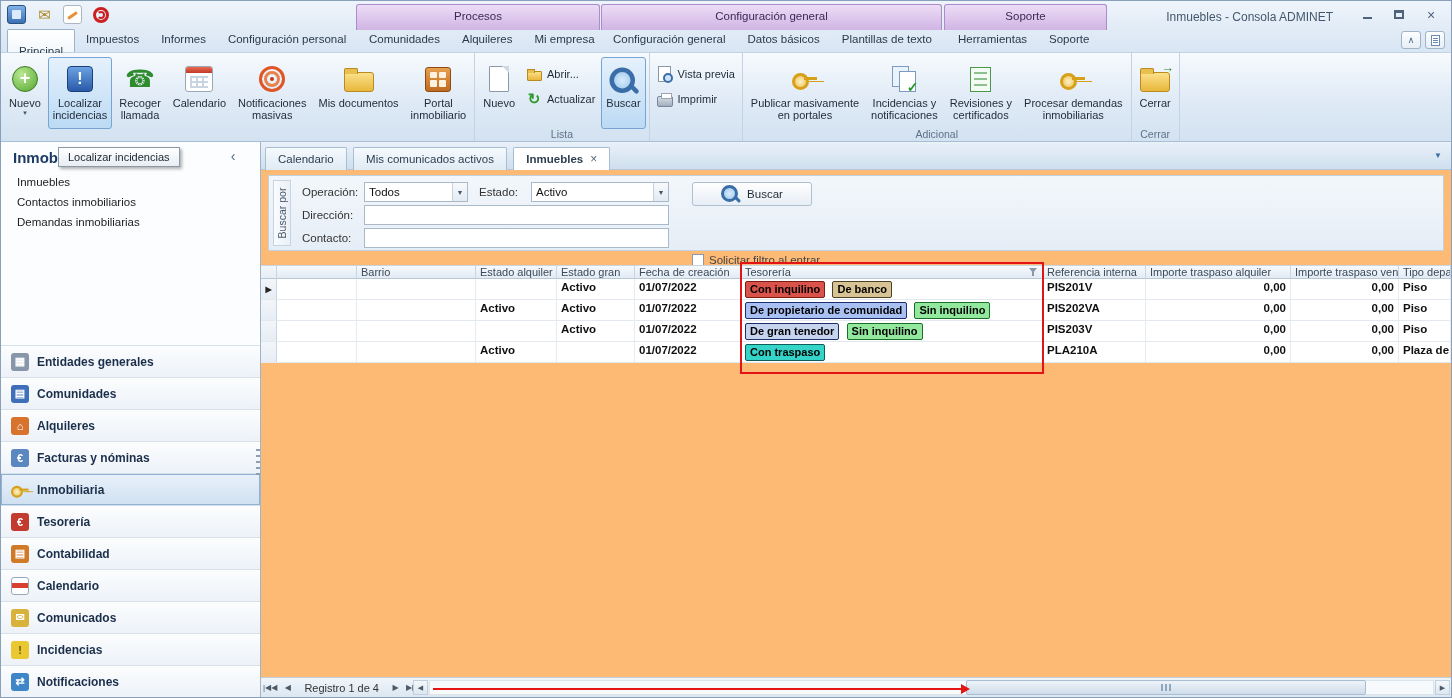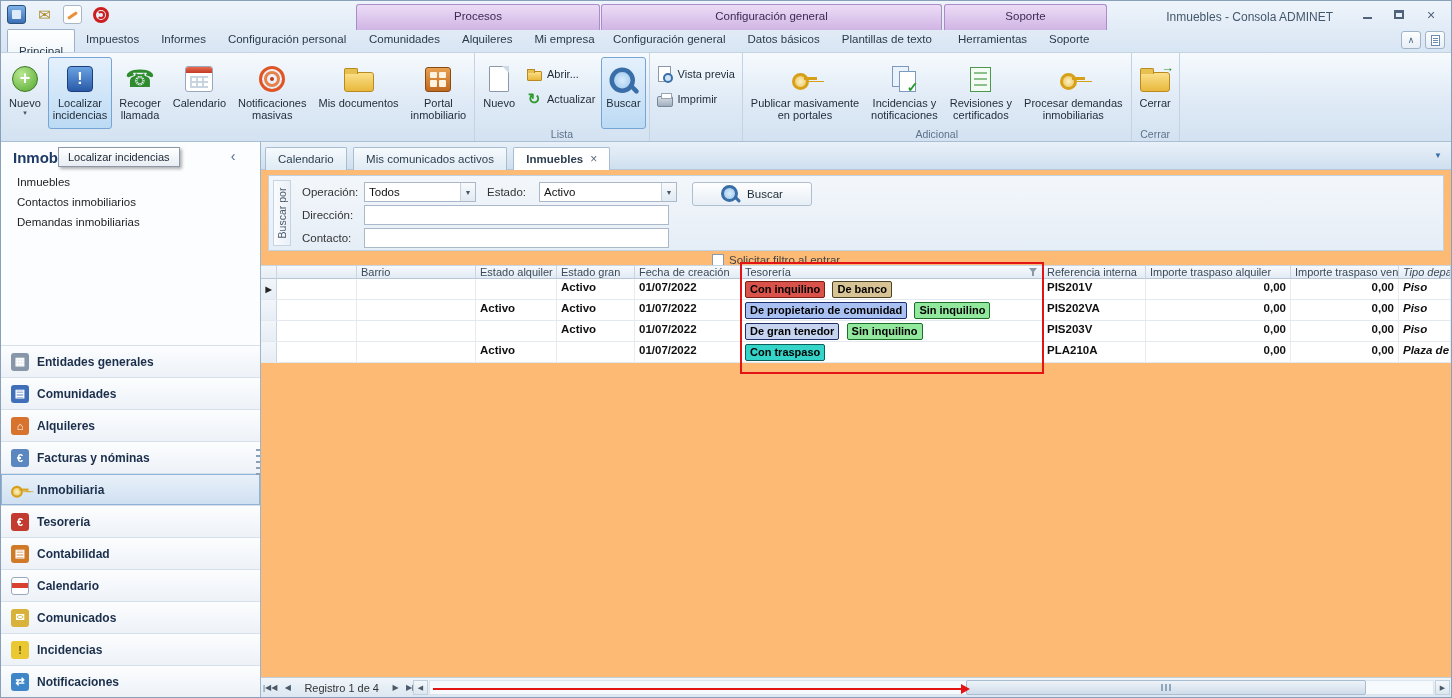--- a/index.html
+++ b/index.html
@@ -113,38 +113,38 @@
   .tab-dd{position:absolute;right:9px;top:9px;font-size:8px;color:#3a6ea8;}
   .content{position:absolute;top:28px;left:0;right:0;bottom:0;background:#fdba74;}
 
   .filter{position:absolute;top:5px;left:7px;right:7px;height:76px;background:linear-gradient(#f3f7fb,#e5edf6);border:1px solid #c2d1e0;}
   .fside{position:absolute;left:4px;top:4px;bottom:4px;width:18px;border:1px solid #c6d4e2;background:linear-gradient(to right,#fafcfe,#e9f0f7);display:flex;align-items:center;justify-content:center;}
   .fside span{transform:rotate(-90deg);white-space:nowrap;font-size:10.5px;color:#4a5a6a;}
   .frow{position:absolute;left:33px;height:20px;display:flex;align-items:center;}
   .fr1{top:6px;} .fr2{top:29px;} .fr3{top:52px;}
   .flabel{width:62px;font-size:11.5px;color:#333;}
   .flabel2{width:52px;font-size:11.5px;color:#333;margin-left:11px;}
-  .combo{width:112px;height:20px;background:#fff;border:1px solid #a9b9c9;display:flex;align-items:center;position:relative;font-size:11.5px;color:#111;padding-left:4px;}
+  .combo{width:104px;height:20px;background:#fff;border:1px solid #a9b9c9;display:flex;align-items:center;position:relative;font-size:11.5px;color:#111;padding-left:4px;}
   .combo-estado{width:138px;}
   .combo .dd{position:absolute;right:0;top:0;bottom:0;width:15px;border-left:1px solid #c5d2de;background:linear-gradient(#f8fafc,#e2eaf2);display:flex;align-items:center;justify-content:center;font-size:7px;color:#44566a;}
   .finput{width:305px;height:20px;border:1px solid #a9b9c9;background:#fff;font-family:inherit;font-size:11.5px;padding:0 4px;color:#111;}
   .searchbtn{position:absolute;left:423px;top:6px;width:120px;height:24px;border:1px solid #aebfd0;border-radius:3px;background:linear-gradient(#fefefe,#e7eef6);display:flex;align-items:center;justify-content:center;gap:8px;font-size:11.5px;color:#1e2a36;}
-  .chkrow{position:absolute;left:431px;top:84px;display:flex;align-items:center;gap:5px;font-size:11.5px;color:#444;margin-left:20px;}
+  .chkrow{position:absolute;left:431px;top:84px;display:flex;align-items:center;gap:5px;font-size:11.5px;color:#444;}
   .chk{width:12px;height:12px;border:1px solid #8a9aaa;background:#fff;}
 
   
   .grid{position:absolute;left:0;right:0;top:95px;}
   .ghead{display:flex;height:14px;}
   .gh{display:flex;align-items:center;background:linear-gradient(#f7fafd,#e2eaf3);border-right:1px solid #c9d5e2;border-top:1px solid #c9d5e2;border-bottom:1px solid #b9c8d8;font-size:11px;color:#3a4a5a;padding:0 4px;white-space:nowrap;overflow:hidden;}
   .grow{display:flex;height:21px;border-bottom:1px solid #e4e9f0;background:#fff;}
   .gc{border-right:1px solid #e7ecf2;font-size:11.5px;font-weight:bold;color:#101010;padding:2px 4px;white-space:nowrap;overflow:hidden;}
   .gc.num{text-align:right;}
   .cw0{width:16px;flex:none;} .cw1{width:80px;flex:none;} .cw2{width:119px;flex:none;} .cw3{width:81px;flex:none;}
   .cw4{width:78px;flex:none;} .cw5{width:106px;flex:none;} .cw6{width:302px;flex:none;} .cw7{width:103px;flex:none;}
-  .cw8{width:145px;flex:none;} .cw9{width:108px;flex:none;} .cw10{flex:1;font-style:italic;}
+  .cw8{width:145px;flex:none;} .cw9{width:108px;flex:none;} .cw10{flex:1;}
   .ind{background:linear-gradient(#f2f6fa,#e6edf4);border-right:1px solid #c9d5e2;display:flex;align-items:center;justify-content:center;font-size:8px;color:#222;padding:0;}
   .badge{display:inline-block;margin-right:4px;padding:0 4px;border:1px solid #000;border-radius:2px;font-size:11px;font-weight:bold;line-height:15px;color:#000;vertical-align:top;}
   .funnel{margin-left:auto;width:9px;height:10px;position:relative;}
   .funnel::before{content:"";position:absolute;left:0;top:1px;border-left:4px solid transparent;border-right:4px solid transparent;border-top:5px solid #8a98a8;}
   .funnel::after{content:"";position:absolute;left:3px;top:5px;width:2px;height:4px;background:#8a98a8;}
 
   
   .bottombar{position:absolute;left:0;right:0;bottom:0;height:20px;background:linear-gradient(#f0f5fa,#dce7f1);border-top:1px solid #c2d0de;display:flex;align-items:center;font-size:11px;color:#334;}
   .navbtn{min-width:17px;text-align:center;color:#4a5a6a;font-size:8px;padding:0 2px;}
   .navlabel{margin:0 8px;font-size:11px;color:#333;white-space:nowrap;}

